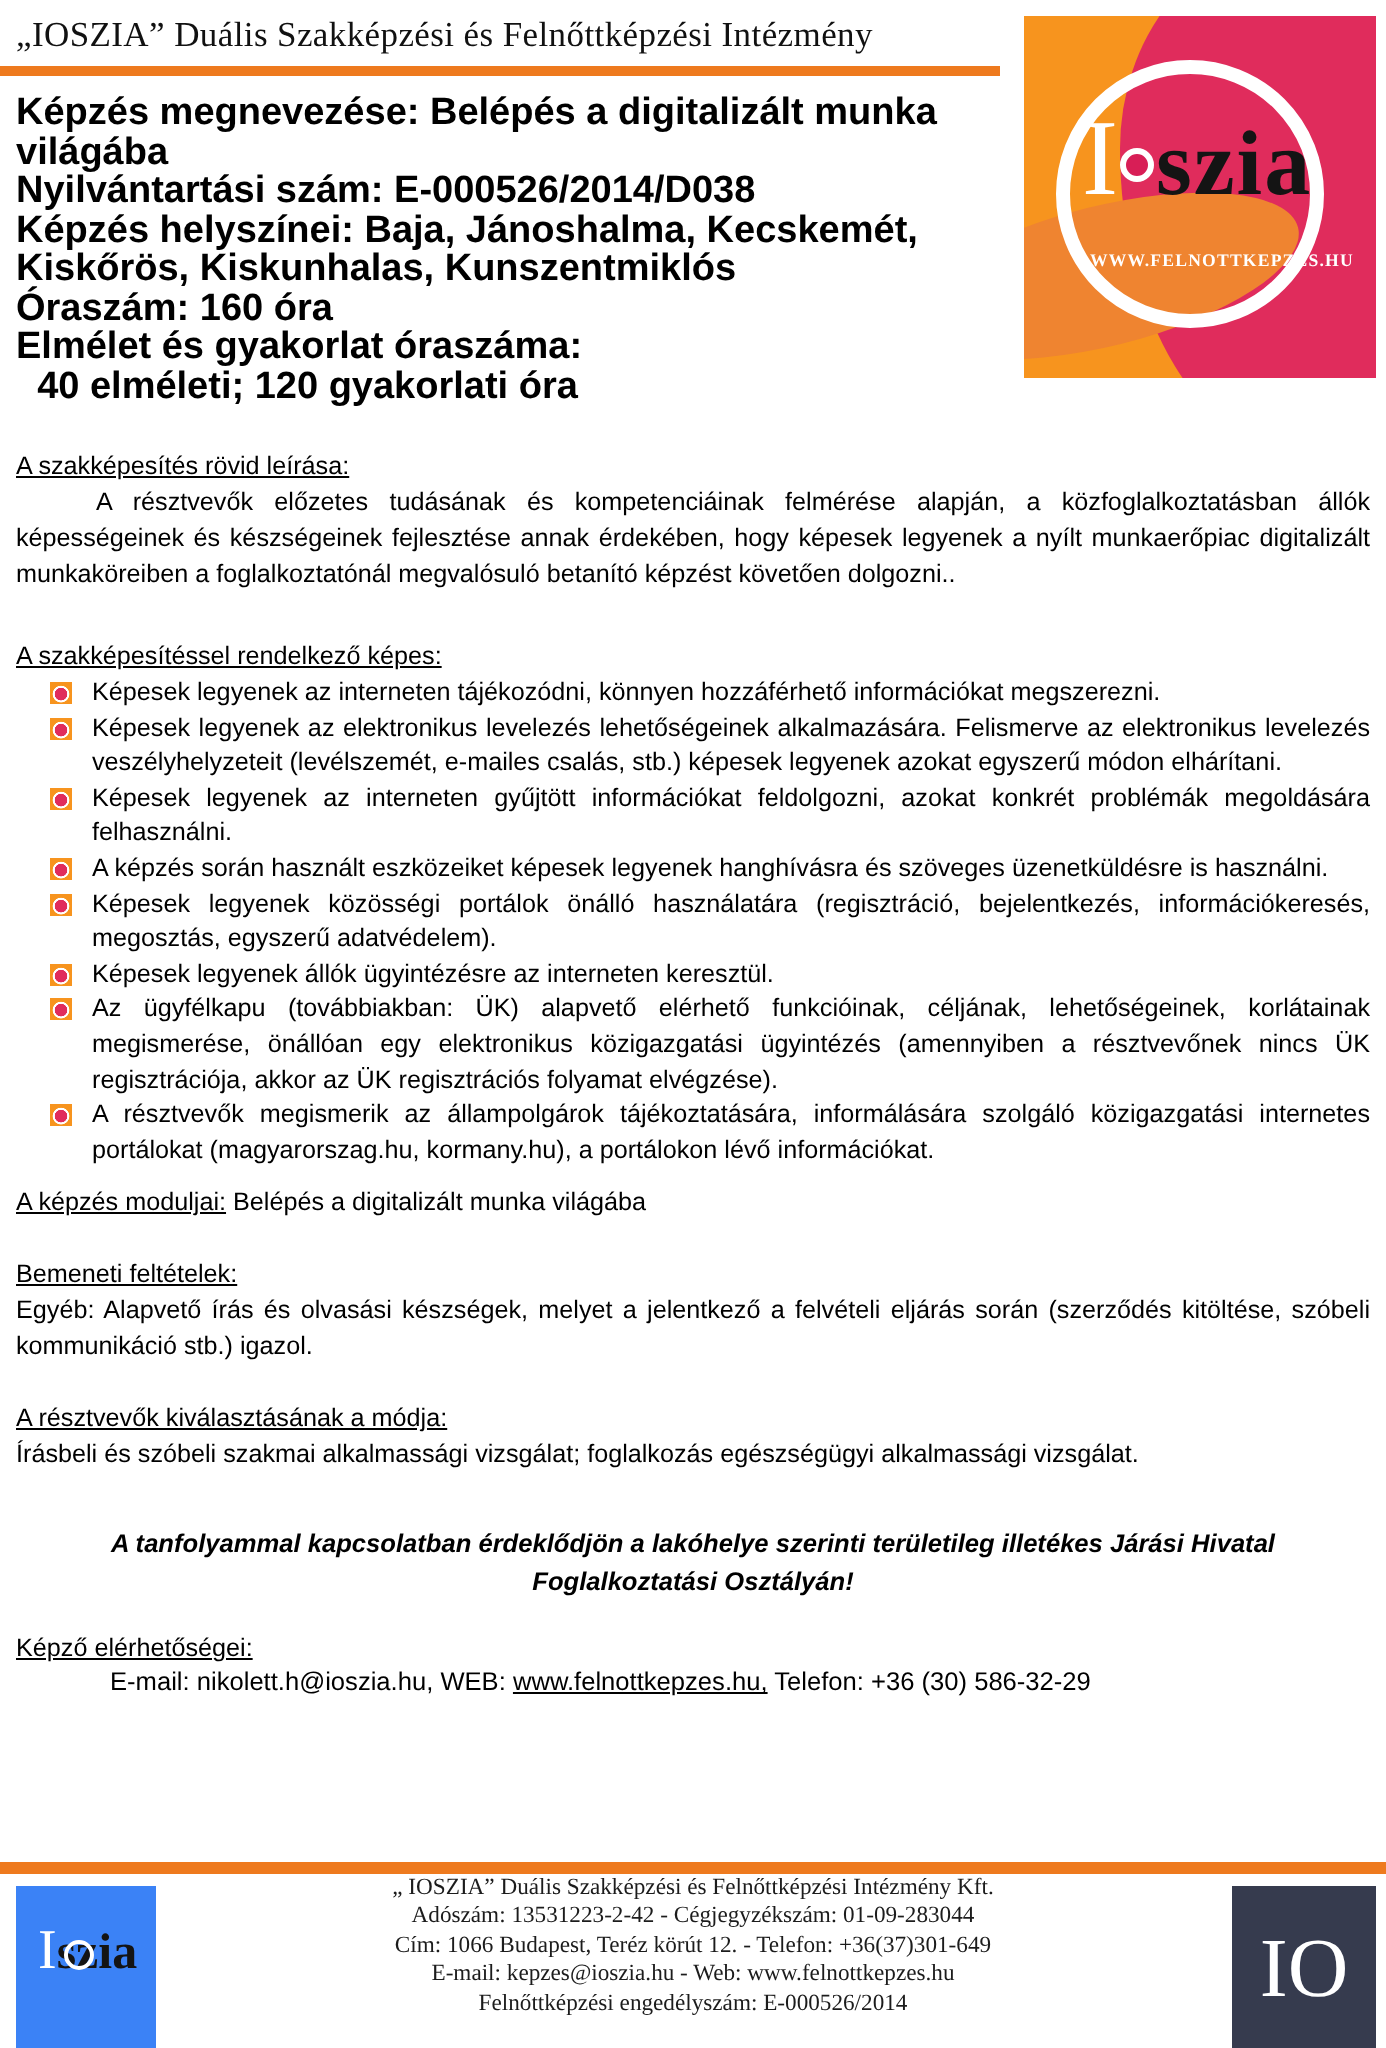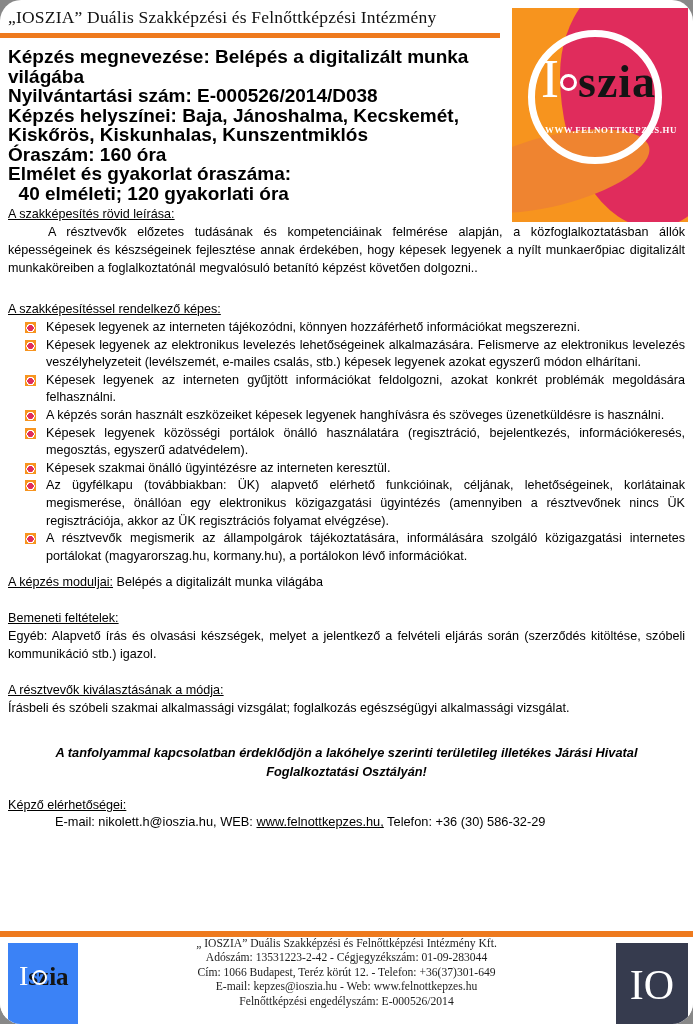--- a/index.html
+++ b/index.html
@@ -1,34 +1,34 @@
 <!DOCTYPE html>
 <html lang="hu"><head>
 <meta charset="utf-8">
 <style>
   * { margin:0; padding:0; box-sizing:border-box; }
   body { background:#888; font-family:"Liberation Sans", sans-serif; }
   .page {
     width:693px; height:1024px; margin:0 auto; background:#ffffff;
-    position:relative; overflow:hidden; color:#1a1a1a;border-radius:21px;
+    position:relative; overflow:hidden; color:#1a1a1a;
   }
   
   .doc-title {
     font-family:"Liberation Serif", serif; font-size:17.5px; letter-spacing:.2px;
     padding:7px 0 0 8px; color:#111;
   }
   .accent-bar { width:500px; height:5px; background:#ee7a1e; margin-top:5px; }
   .top-info {
     width:508px; margin:9px 0 0 8px; font-weight:bold; font-size:19px;
     line-height:19.5px; color:#000;
   }
   .top-info div { white-space:pre-wrap; }
   
   .logo {
-    position:absolute; top:8px; right:5px; width:176px; height:214px;
+    position:absolute; top:8px; right:5px; width:176px; height:181px;
     background:#f7941e; overflow:hidden;
   }
   .logo-blob {
     position:absolute; right:-52px; top:-36px; width:180px; height:256px;
     background:#e02c5c; border-radius:46% 54% 48% 52% / 40% 45% 55% 60%;
   }
   .logo-swoosh {
     position:absolute; left:-60px; bottom:16px; width:200px; height:70px;
     background:#ef8430; border-radius:50%; transform:rotate(-14deg);
   }
@@ -48,21 +48,21 @@
   .logo-text .ls { color:#141414; font-weight:bold; letter-spacing:1px; }
   .logo-url {
     position:absolute; left:33px; top:117px; color:#ffffff; font-size:8.8px;
     font-family:"Liberation Serif", serif; letter-spacing:.6px; font-weight:bold;
   }
   
   .content { padding:0 8px; }
   .sec-heading {
     font-size:12.6px; text-decoration:underline; color:#000; font-weight:normal;
   }
-  .h-desc { margin-top:4px; }
+  .h-desc { margin-top:23px; }
   .para {
     font-size:12.6px; line-height:18px; text-align:justify; margin-top:2px; color:#000;
   }
   .para.indent { text-indent:40px; }
   .h-comp { margin-top:25px; }
   ul.comp-list { list-style:none; margin-top:3px; padding-left:38px; }
   ul.comp-list li {
     position:relative; font-size:12.6px; line-height:17.6px; text-align:justify; color:#000;
   }
   .bullet {
@@ -135,21 +135,21 @@
     <div class="sec-heading h-desc">A szakképesítés rövid leírása:</div>
     <div class="para indent">A résztvevők előzetes tudásának és kompetenciáinak felmérése alapján, a közfoglalkoztatásban állók képességeinek és készségeinek fejlesztése annak érdekében, hogy képesek legyenek a nyílt munkaerőpiac digitalizált munkaköreiben a foglalkoztatónál megvalósuló betanító képzést követően dolgozni..</div>
 
     <div class="sec-heading h-comp">A szakképesítéssel rendelkező képes:</div>
     <ul class="comp-list">
       <li><span class="bullet"></span><span>Képesek legyenek az interneten tájékozódni, könnyen hozzáférhető információkat megszerezni.</span></li>
       <li><span class="bullet"></span><span>Képesek legyenek az elektronikus levelezés lehetőségeinek alkalmazására. Felismerve az elektronikus levelezés veszélyhelyzeteit (levélszemét, e-mailes csalás, stb.) képesek legyenek azokat egyszerű módon elhárítani.</span></li>
       <li><span class="bullet"></span><span>Képesek legyenek az interneten gyűjtött információkat feldolgozni, azokat konkrét problémák megoldására felhasználni.</span></li>
       <li><span class="bullet"></span><span>A képzés során használt eszközeiket képesek legyenek hanghívásra és szöveges üzenetküldésre is használni.</span></li>
       <li><span class="bullet"></span><span>Képesek legyenek közösségi portálok önálló használatára (regisztráció, bejelentkezés, információkeresés, megosztás, egyszerű adatvédelem).</span></li>
-      <li><span class="bullet"></span><span>Képesek szakmai önálló ügyintézésre az interneten keresztül.</span></li>
+      <li><span class="bullet"></span><span>Képesek legyenek állók ügyintézésre az interneten keresztül.</span></li>
       <li><span class="bullet"></span><span>Az ügyfélkapu (továbbiakban: ÜK) alapvető elérhető funkcióinak, céljának, lehetőségeinek, korlátainak megismerése, önállóan egy elektronikus közigazgatási ügyintézés (amennyiben a résztvevőnek nincs ÜK regisztrációja, akkor az ÜK regisztrációs folyamat elvégzése).</span></li>
       <li><span class="bullet"></span><span>A résztvevők megismerik az állampolgárok tájékoztatására, informálására szolgáló közigazgatási internetes portálokat (magyarorszag.hu, kormany.hu), a portálokon lévő információkat.</span></li>
     </ul>
 
     <div class="modules-line"><span class="sec-heading">A képzés moduljai:</span><span style="white-space:pre-wrap;"> Belépés a digitalizált munka világába</span></div>
 
     <div class="sec-heading h-entry">Bemeneti feltételek:</div>
     <div class="para">Egyéb: Alapvető írás és olvasási készségek, melyet a jelentkező a felvételi eljárás során (szerződés kitöltése, szóbeli kommunikáció stb.) igazol.</div>
 
     <div class="sec-heading h-select">A résztvevők kiválasztásának a módja:</div>

